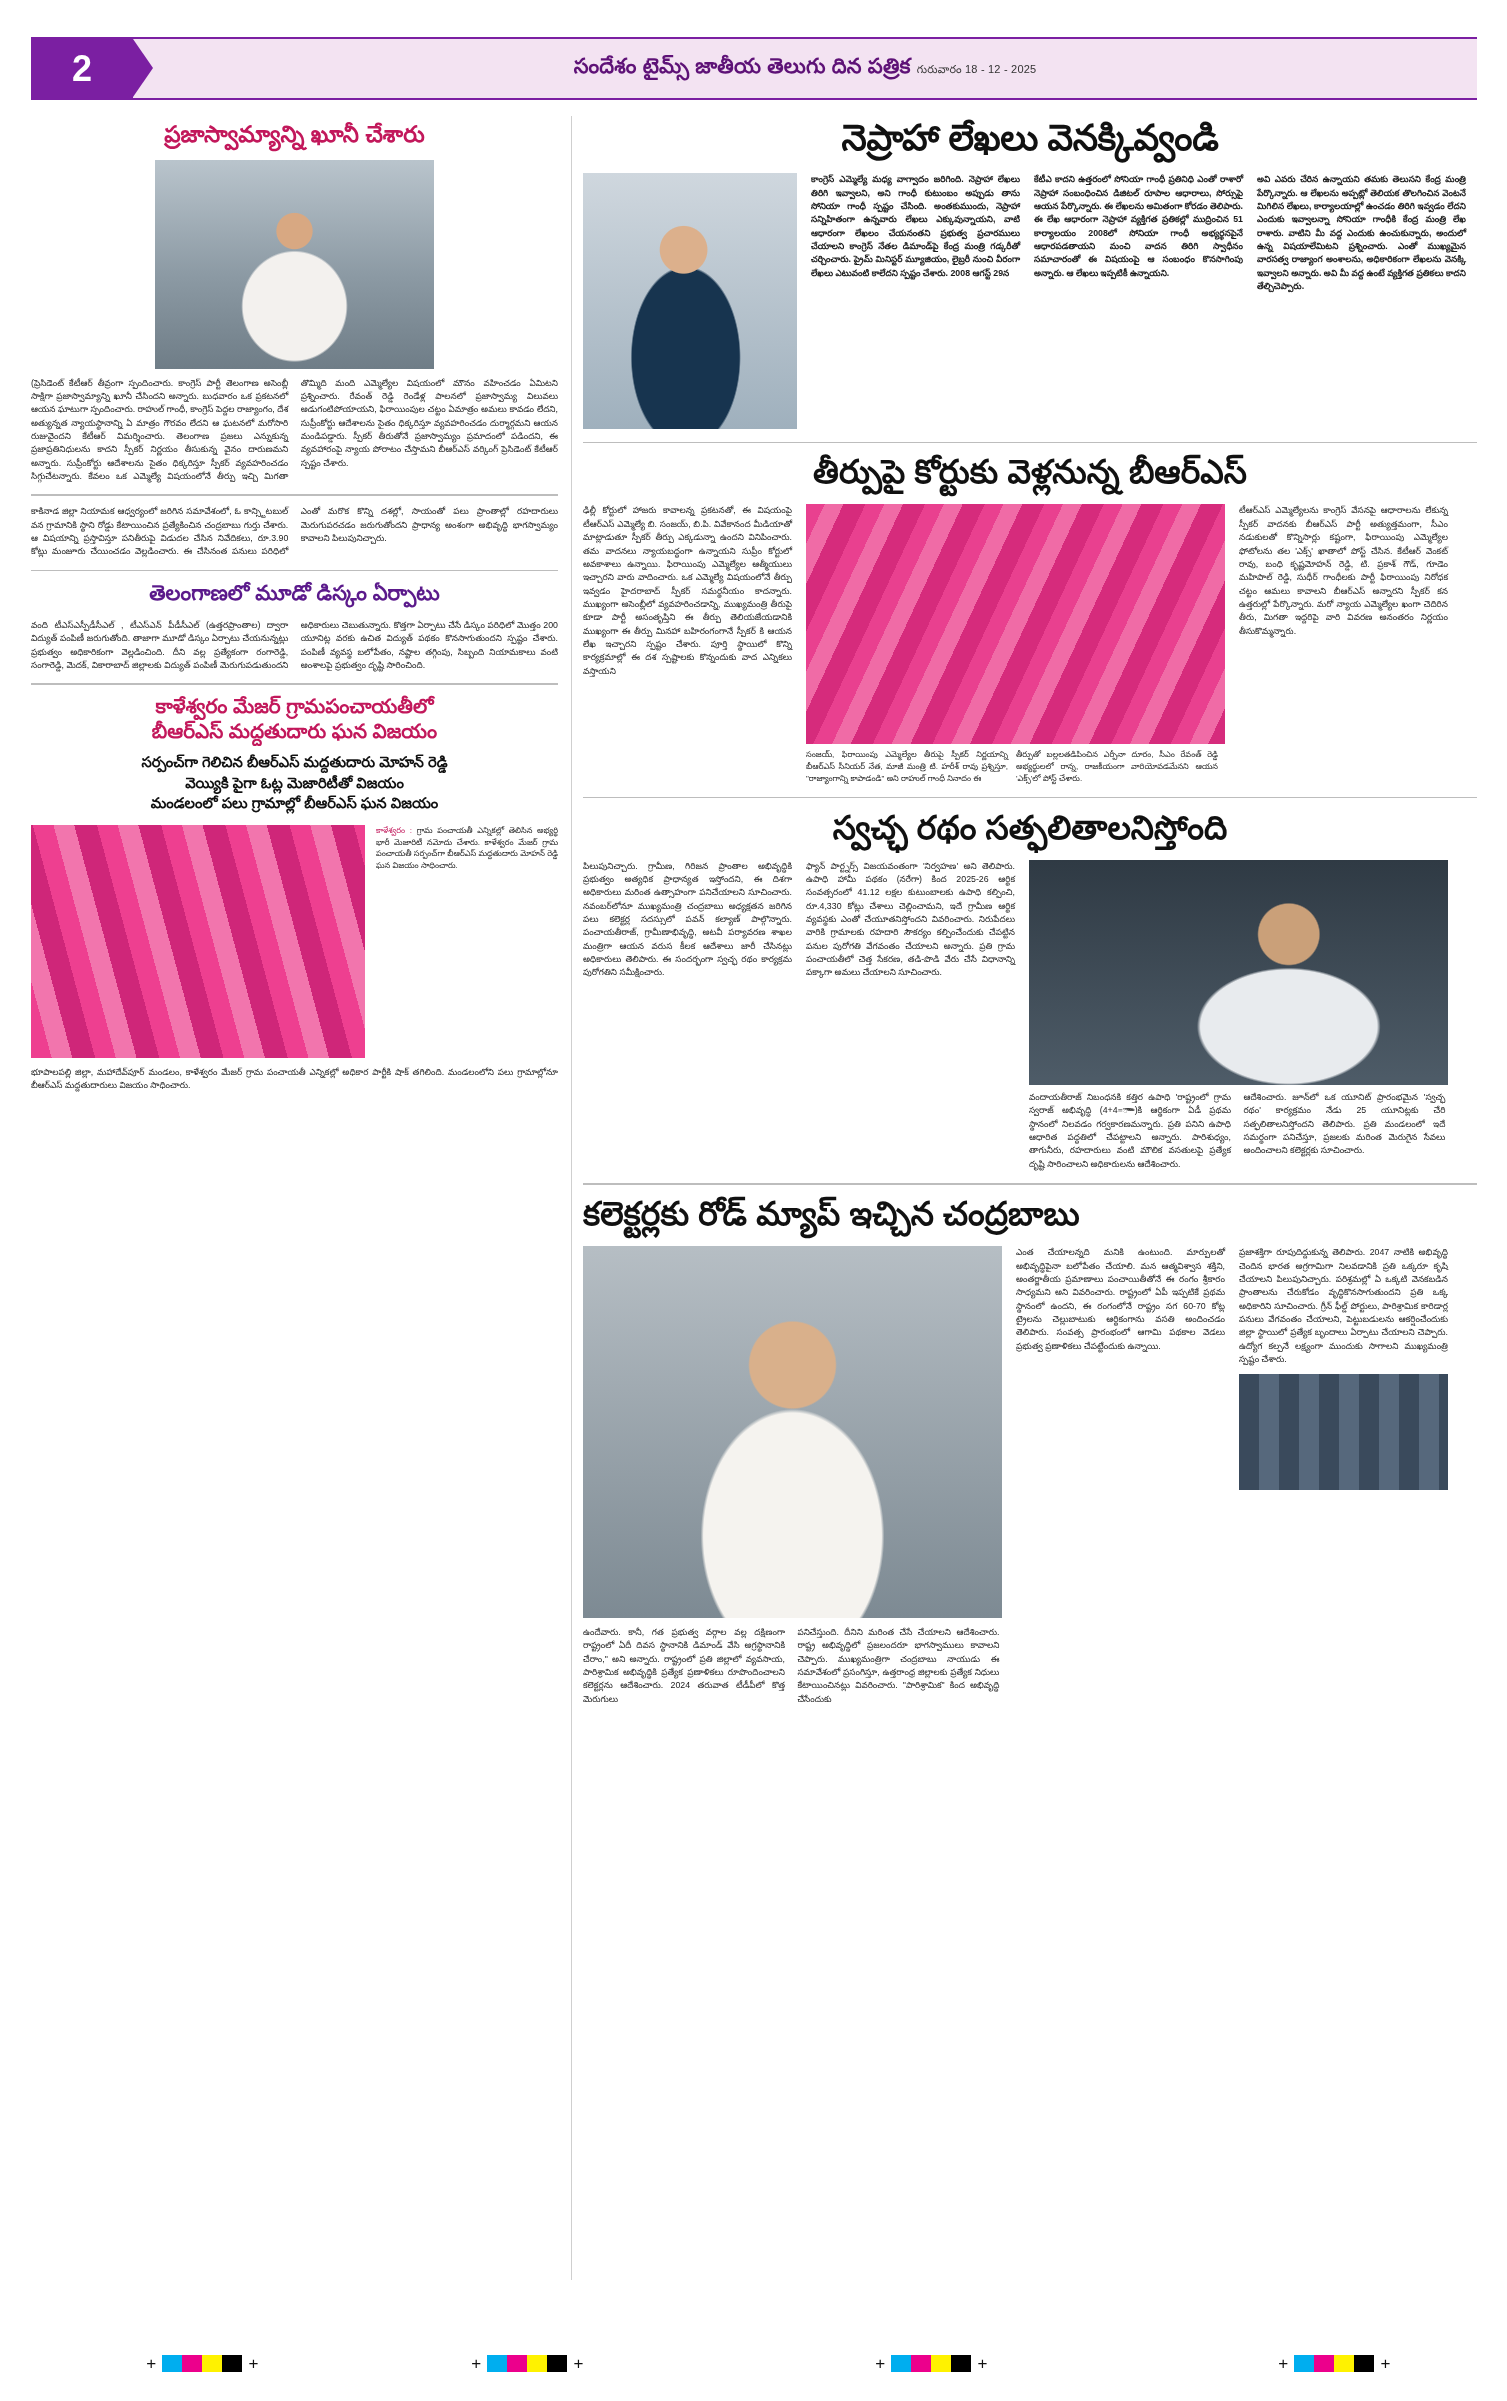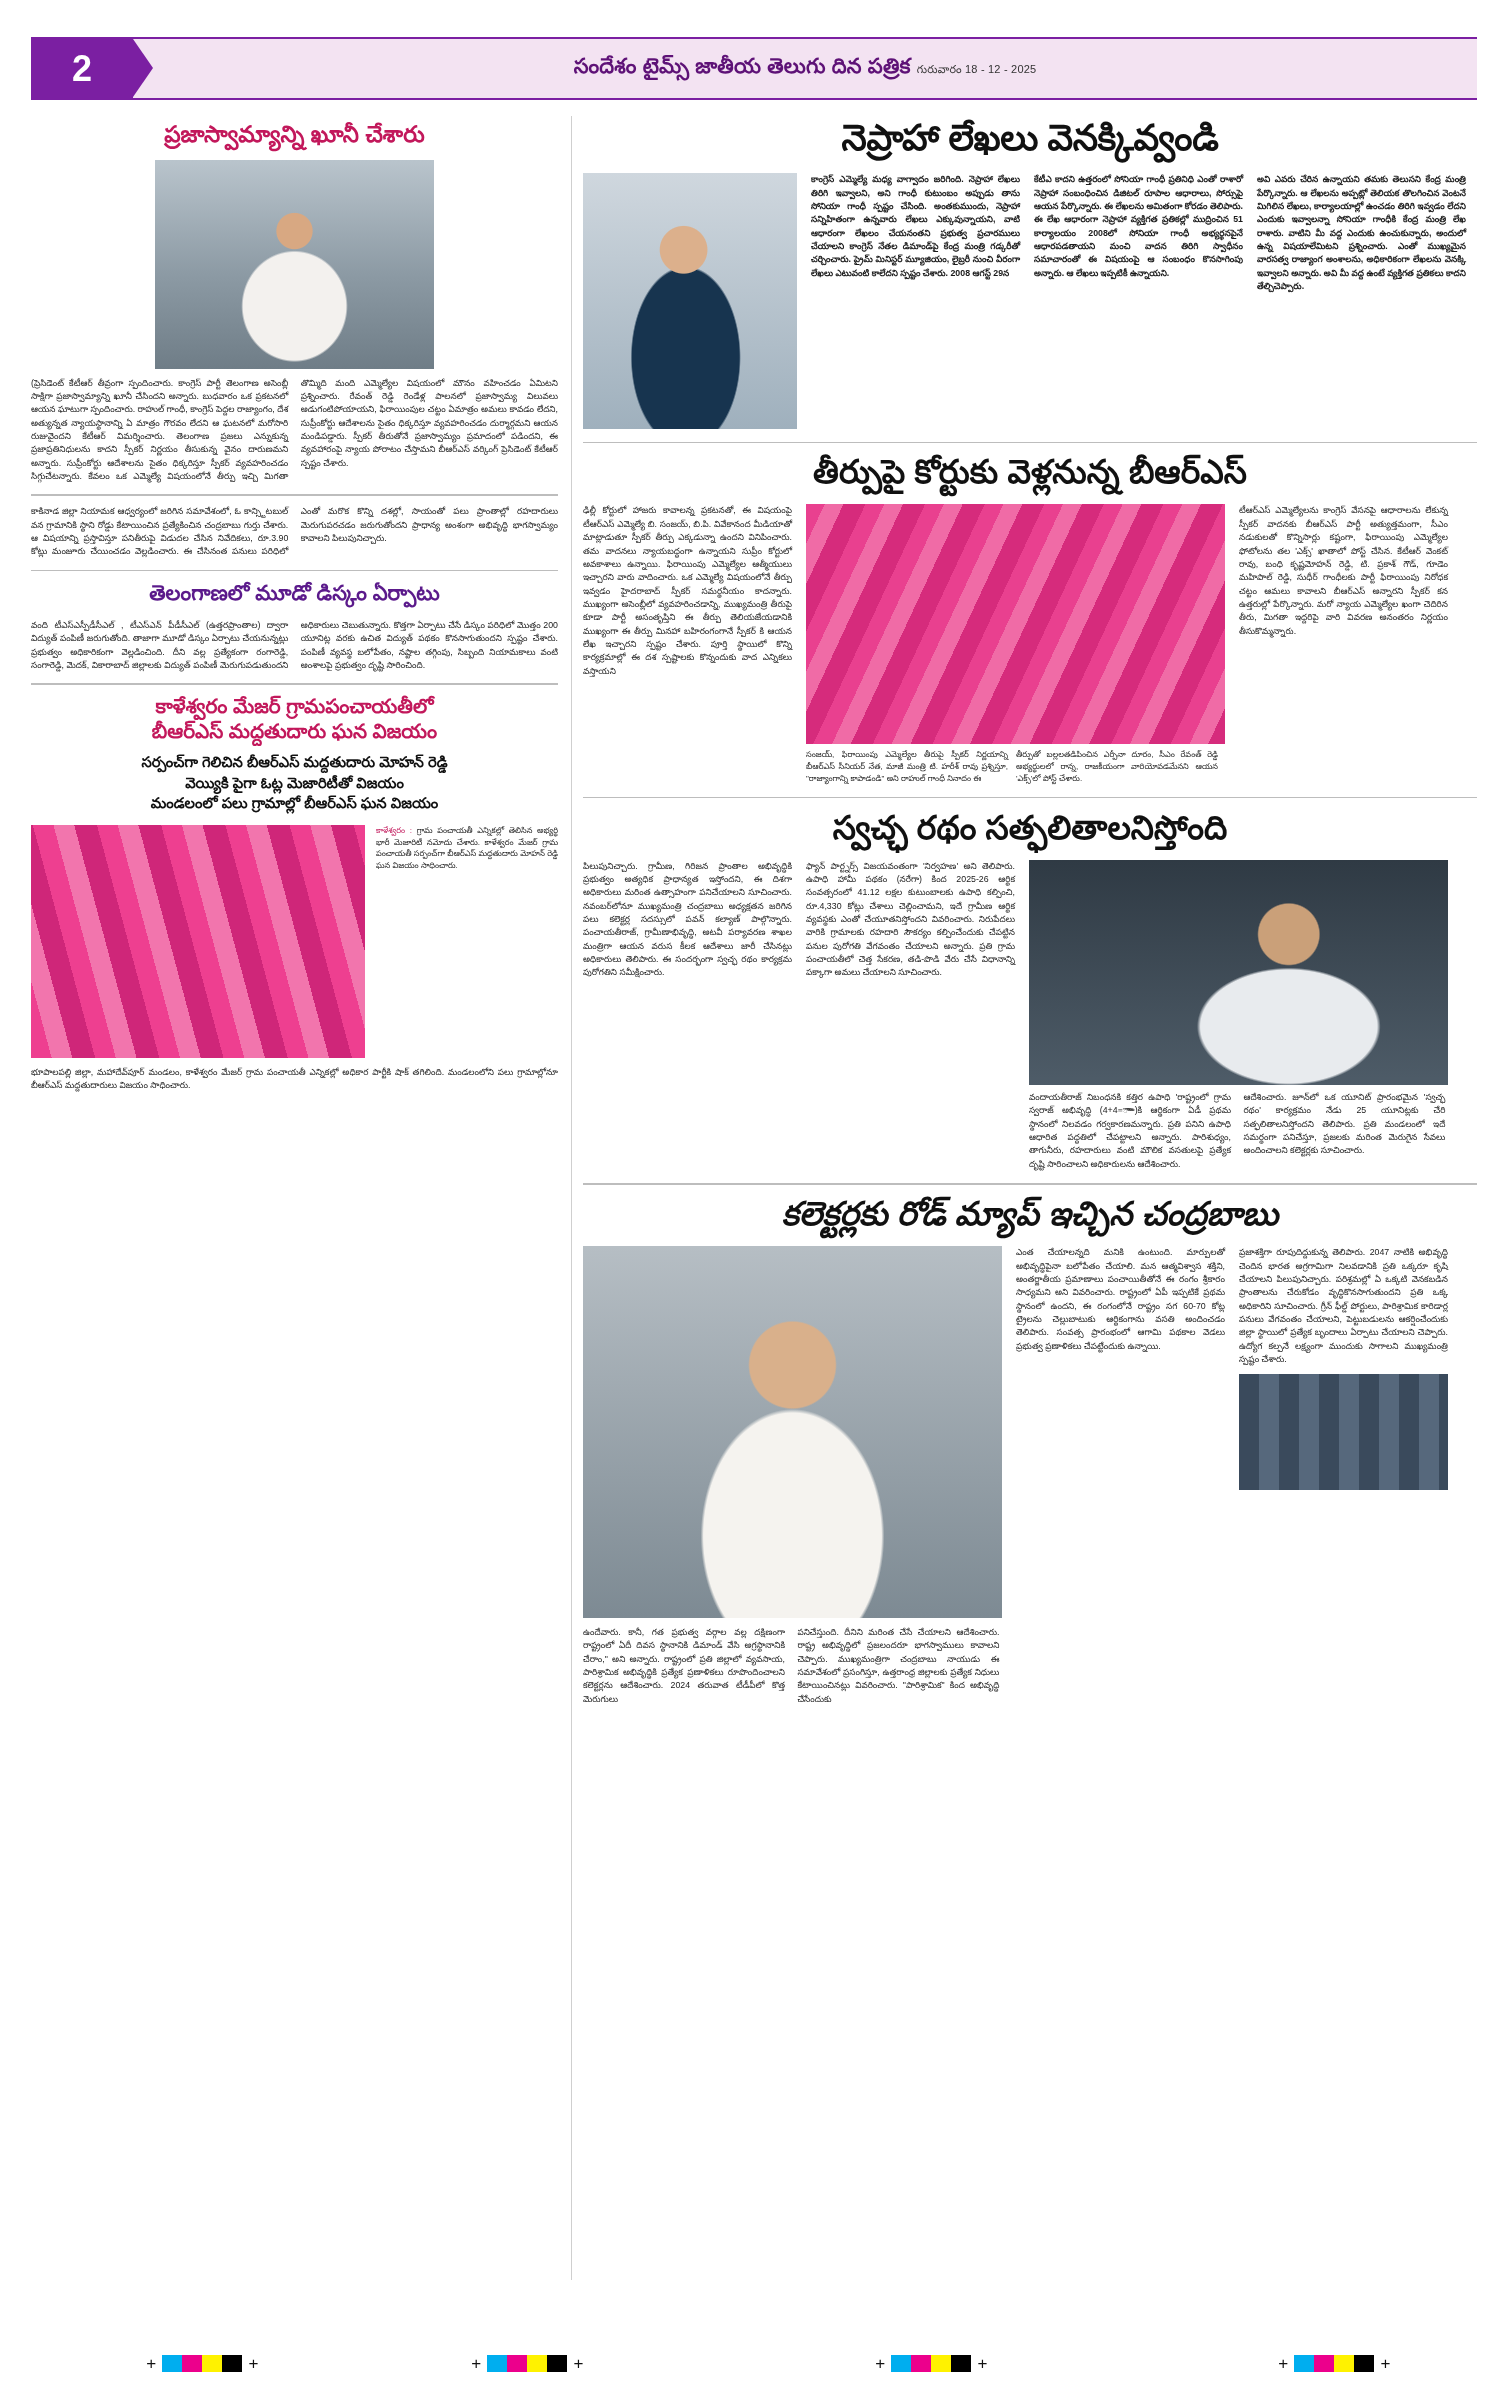--- a/index.html
+++ b/index.html
@@ -195,21 +195,21 @@
               <div class="txt" style="width:202px;">వందాయతీరాజ్ నిబంధనకి కత్తిర ఉపాధి 'రాష్ట్రంలో గ్రామ స్వరాజ్ అభివృద్ధి (4+4=ాాా)కి ఆర్థికంగా ఏడీ ప్రథమ స్థానంలో నిలవడం గర్వకారణమన్నారు. ప్రతి పనిని ఉపాధి ఆధారిత పద్ధతిలో చేపట్టాలని అన్నారు. పారిశుధ్యం, తాగునీరు, రహదారులు వంటి మౌలిక వసతులపై ప్రత్యేక దృష్టి సారించాలని అధికారులను ఆదేశించారు.</div>
               <div class="txt" style="width:202px;">ఆదేశించారు. జూన్‌లో ఒక యూనిట్ ప్రారంభమైన 'స్వచ్ఛ రథం' కార్యక్రమం నేడు 25 యూనిట్లకు చేరి సత్ఫలితాలనిస్తోందని తెలిపారు. ప్రతి మండలంలో ఇదే సమర్థంగా పనిచేస్తూ, ప్రజలకు మరింత మెరుగైన సేవలు అందించాలని కలెక్టర్లకు సూచించారు.</div>
             </div>
           </div>
         </div>
       </div>
 
       <div class="rule" style="margin-top:12.4px;"></div>
 
       <div>
-        <div class="hl-big" style="font-size:33px;text-align:center;font-style:italic;">కలెక్టర్లకు రోడ్ మ్యాప్ ఇచ్చిన చంద్రబాబు</div>
+        <div class="hl-big" style="font-size:33px;">కలెక్టర్లకు రోడ్ మ్యాప్ ఇచ్చిన చంద్రబాబు</div>
         <div style="display:flex;gap:14px;margin-top:12.4px;">
           <div style="width:419px;flex:none;">
             <div class="photo p-cbn" style="width:419px;height:372px;"></div>
             <div style="display:flex;gap:12.4px;margin-top:7.8px;">
               <div class="txt" style="width:202px;">ఉందేవారు. కానీ, గత ప్రభుత్వ వర్గాల వల్ల దక్షిణంగా రాష్ట్రంలో ఏదీ దివస స్థానానికి డిమాండ్ వేసి అగ్రస్థానానికి చేరాం," అని అన్నారు. రాష్ట్రంలో ప్రతి జిల్లాలో వ్యవసాయ, పారిశ్రామిక అభివృద్ధికి ప్రత్యేక ప్రణాళికలు రూపొందించాలని కలెక్టర్లను ఆదేశించారు. 2024 తరువాత టీడీపీలో కొత్త మెరుగులు</div>
               <div class="txt" style="width:202px;">పనిచేస్తుంది. దీనిని మరింత చేసే చేయాలని ఆదేశించారు. రాష్ట్ర అభివృద్ధిలో ప్రజలందరూ భాగస్వాములు కావాలని చెప్పారు. ముఖ్యమంత్రిగా చంద్రబాబు నాయుడు ఈ సమావేశంలో ప్రసంగిస్తూ, ఉత్తరాంధ్ర జిల్లాలకు ప్రత్యేక నిధులు కేటాయించినట్లు వివరించారు. "పారిశ్రామిక" కింద అభివృద్ధి చేసేందుకు</div>
             </div>
           </div>
           <div class="txt" style="width:209px;">ఎంత చేయాలన్నది మనికి ఉంటుంది. మార్పులతో అభివృద్ధిపైనా బలోపేతం చేయాలి. మన ఆత్మవిశ్వాస శక్తిని, అంతర్జాతీయ ప్రమాణాలు పంచాయితీతోనే ఈ రంగం శ్రీకారం సాధ్యమని అని వివరించారు. రాష్ట్రంలో ఏపీ ఇప్పటికే ప్రథమ స్థానంలో ఉందని, ఈ రంగంలోనే రాష్ట్రం సగ 60-70 కోట్ల ట్రైలను చెల్లుబాటుకు ఆర్థికంగాను వసతి అందించడం తెలిపారు. సంవత్స ప్రారంభంలో ఆగామి పథకాల వెడలు ప్రభుత్వ ప్రణాళికలు చేపట్టేందుకు ఉన్నాయి.</div>
           <div style="width:209px;">

